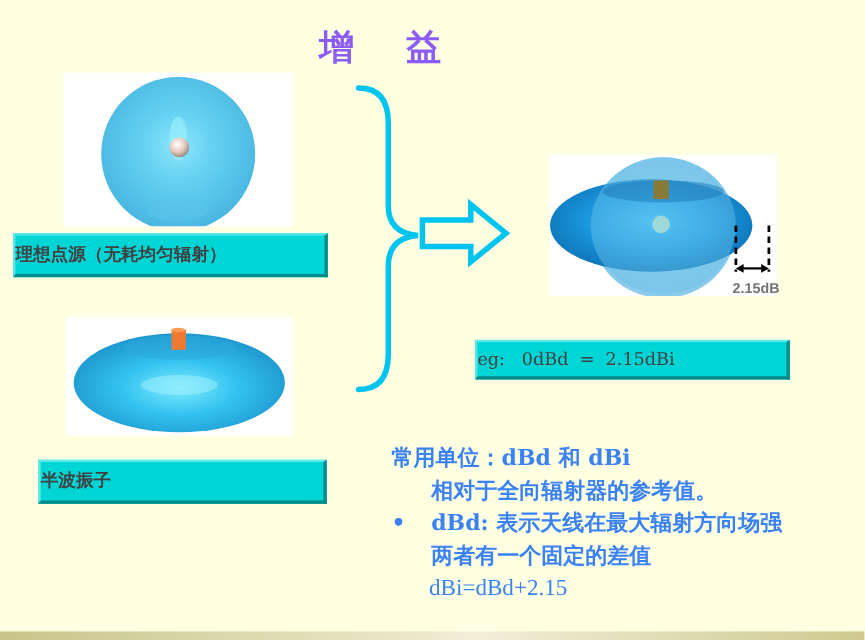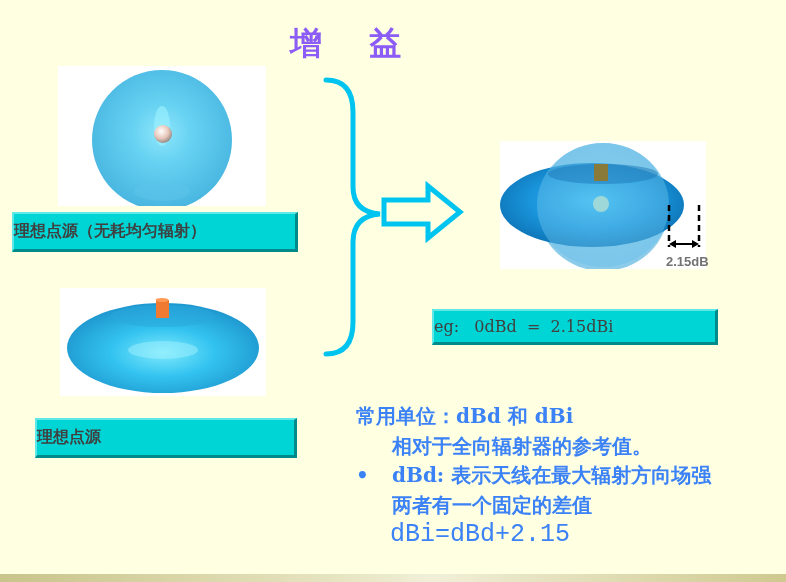--- a/index.html
+++ b/index.html
@@ -27,21 +27,21 @@
       font-weight: bold; color: #404040; font-family: "DejaVu Serif", serif;
     }
     .text-block {
       position: absolute; left: 356px; top: 374px; width: 430px;
       font-family: "DejaVu Serif", serif; font-weight: bold;
       font-size: 20px; color: #3b82f6; line-height: 29.5px; margin-top: 28px;
     }
     .text-block .row { white-space: nowrap; }
     .text-block .bullet { display: inline-block; width: 36px; }
     .text-block .indent { padding-left: 36px; }
-    .formula { font-family: Liberation Mono, monospace; font-weight: normal; font-size: 25px; padding-left: 34px; }
+    .formula { font-family: Liberation Serif, serif; font-weight: normal; font-size: 21px; padding-left: 34px; }
     .eg-box { font-family: "DejaVu Serif", serif; font-weight: normal; font-size: 16px; white-space: pre; }
     .dim-label {
       position: absolute; left: 666px; top: 254px;
       font-family: "Liberation Sans", sans-serif; font-weight: bold; font-size: 13px; color: #737373;
     }
   </style>
 </head>
 <body>
 
 <div class="title">增 益</div>
@@ -82,21 +82,21 @@
     </defs>
     <ellipse cx="103" cy="60" rx="96" ry="45" fill="url(#tor)"></ellipse>
     <ellipse cx="103" cy="28" rx="52" ry="11" fill="#2aa7dc" opacity="0.55"></ellipse>
     <rect x="96" y="12" width="13" height="18" fill="#f07a32"></rect>
     <ellipse cx="102" cy="12" rx="6.5" ry="2" fill="#ff9a55"></ellipse>
     <ellipse cx="103" cy="62" rx="35" ry="9" fill="#a8f4ff" opacity="0.45"></ellipse>
   </svg>
 </div>
 
 <div class="label-btn" style="left:35px; top:418px; width:262px; height:40px; font-size:16px;">
-  <span>理想点源</span>
+  <span>半波振子</span>
 </div>
 
 <svg style="position:absolute; left:318px; top:72px;" width="160" height="290" viewBox="0 0 160 290">
   <path d="M8,8 Q35,8 35,40 L35,115 Q35,140 62,142 Q35,144 35,170 L35,250 Q35,282 8,282" fill="none" stroke="#00c4f0" stroke-width="5" stroke-linecap="round"></path>
   <path d="M66,128 L110,128 L110,114 L142,140 L110,166 L110,152 L66,152 Z" fill="none" stroke="#00c4f0" stroke-width="5" stroke-linejoin="miter"></path>
 </svg>
 
 <div class="img-box" style="left:500px; top:141px; width:206px; height:128px;">
   <svg width="206" height="128" viewBox="0 0 206 128">
     <defs>

